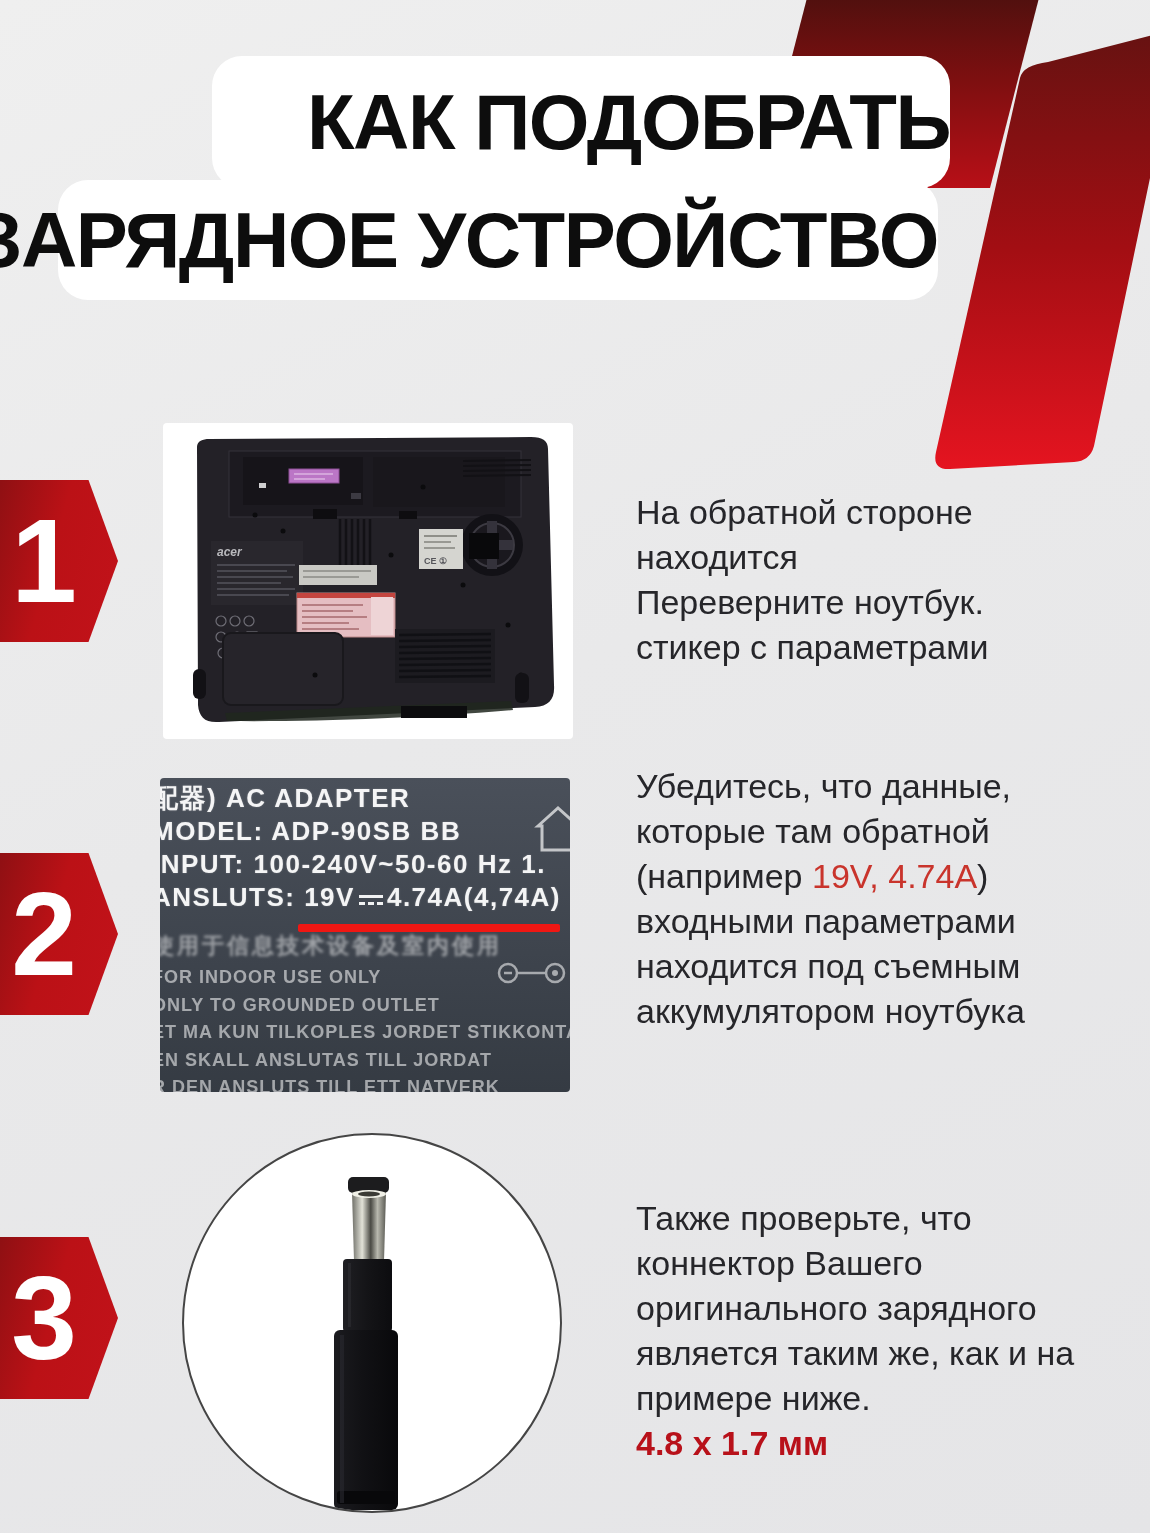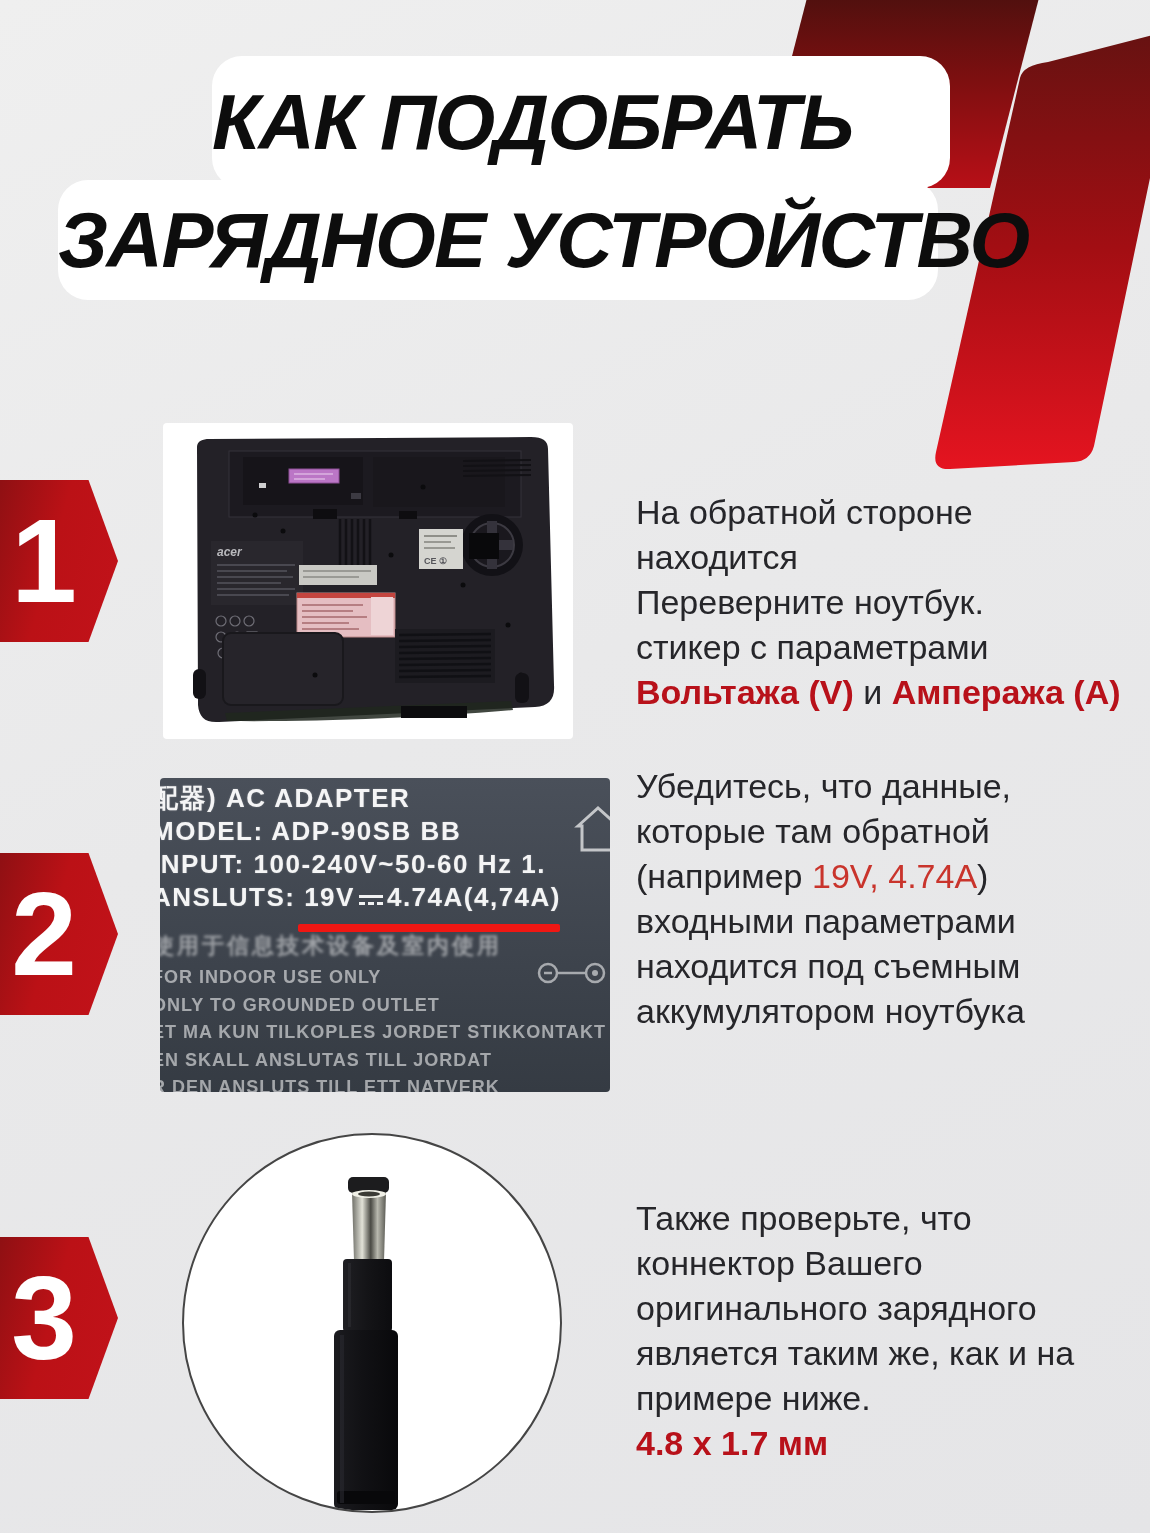--- a/index.html
+++ b/index.html
@@ -4,37 +4,37 @@
 <style>
   html,body{margin:0;padding:0;background:#cfcfcf;}
   .page{
     position:relative;width:1150px;height:1533px;overflow:hidden;
     background:linear-gradient(155deg,#efefef 0%,#e9e9ea 45%,#e5e5e7 100%);
     font-family:"Liberation Sans","DejaVu Sans",sans-serif;
   }
   
   .deco{position:absolute;top:0;left:0;}
   
-  .title-box{position:absolute;background:#ffffff;border-radius:30px;display:flex;align-items:center;justify-content:flex-start;font-style:italic;}
+  .title-box{position:absolute;background:#ffffff;border-radius:30px;display:flex;align-items:center;justify-content:flex-end;}
   .title-box.b1{left:212px;top:56px;width:738px;height:132px;}
   .title-box.b2{left:58px;top:180px;width:880px;height:120px;}
   .title-text{font-weight:800;font-size:78px;letter-spacing:-1.5px;color:#0d0d0d;white-space:nowrap;}
   
   .banner{
     position:absolute;left:0;width:118px;height:162px;
     background:linear-gradient(105deg,#8f1013 0%,#bb1116 45%,#c2121a 100%);
     clip-path:polygon(0 0,75% 0,100% 50%,75% 100%,0 100%);
     display:flex;align-items:center;
   }
   .banner .num{width:88px;text-align:center;color:#ffffff;font-size:118px;font-weight:800;line-height:1;}
   .banner.n1{top:480px;} .banner.n2{top:853px;} .banner.n3{top:1237px;}
   
   .card{position:absolute;border-radius:4px;overflow:hidden;}
   .card.laptop{left:163px;top:423px;width:410px;height:316px;background:#ffffff;}
-  .card.label{left:160px;top:778px;width:450px;height:314px;
+  .card.label{left:160px;top:778px;width:410px;height:314px;
     background:linear-gradient(180deg,#4a505a 0%,#3d434c 60%,#353b43 100%);}
   .circle-photo{position:absolute;left:182px;top:1133px;width:380px;height:380px;border-radius:50%;
     background:#ffffff;border:2px solid #454545;box-sizing:border-box;overflow:hidden;}
   
   .label-text{position:absolute;left:-8px;top:4px;width:440px;color:#ffffff;}
   .lab-big{font-size:26px;font-weight:bold;letter-spacing:1.5px;line-height:33px;white-space:nowrap;
     color:rgba(255,255,255,0.93);text-shadow:0 0 2px rgba(255,255,255,0.25);filter:blur(0.3px);}
   .lab-small{font-size:18px;font-weight:bold;letter-spacing:1px;line-height:27.5px;white-space:nowrap;
     color:rgba(255,255,255,0.55);filter:blur(0.6px);}
   .lab-cn{font-size:22px;font-weight:bold;letter-spacing:3px;line-height:24px;margin-top:2px;white-space:nowrap;
@@ -190,21 +190,20 @@
       <rect x="352" y="250" width="14" height="30" rx="6" fill="#121115"></rect>
       <path d="M62,290 L348,278 L350,287 C260,295 150,299 64,298 Z" fill="#20271e" opacity="0.85"></path>
       <rect x="238" y="283" width="66" height="12" fill="#0c0c0e"></rect>
     </svg>
   </div>
 
   <div class="step-text t1">
     <div>На обратной стороне находится</div>
     <div>Переверните ноутбук.</div>
     <div>стикер с параметрами</div>
-    <div><span class="red-b">Вольтажа (V)</span><span> и </span><span class="red-b">Ампеража (А)</span></div>
   </div>
 
   <div class="card label">
     <div class="label-text">
       <div class="lab-big">配器) AC  ADAPTER</div>
       <div class="lab-big">MODEL: ADP-90SB  BB</div>
       <div class="lab-big">INPUT: 100-240V~50-60 Hz  1.</div>
       <div class="lab-big"><span>ANSLUTS: 19V</span><span class="dc"></span><span>4.74A(4,74A)</span></div>
       <div class="red-underline"></div>
       <div class="lab-cn">使用于信息技术设备及室内使用</div>

